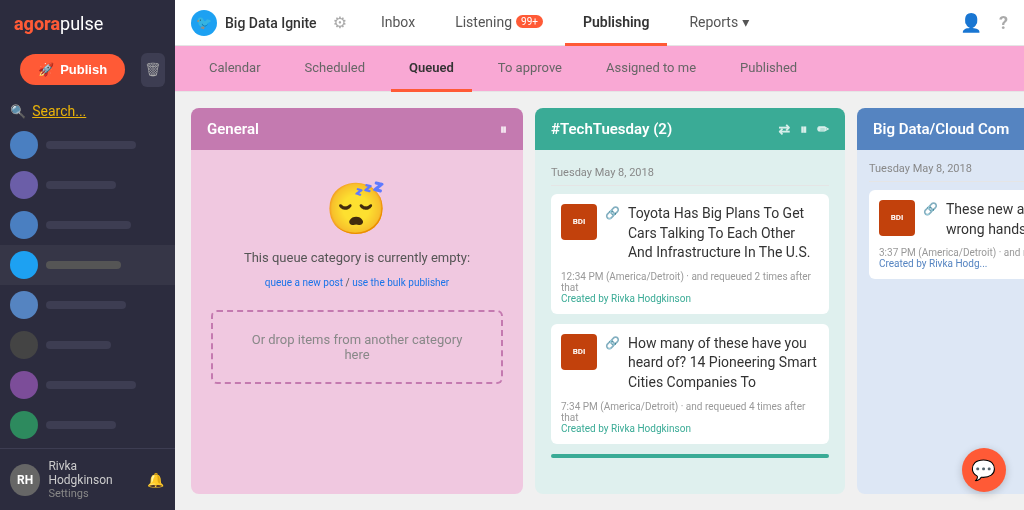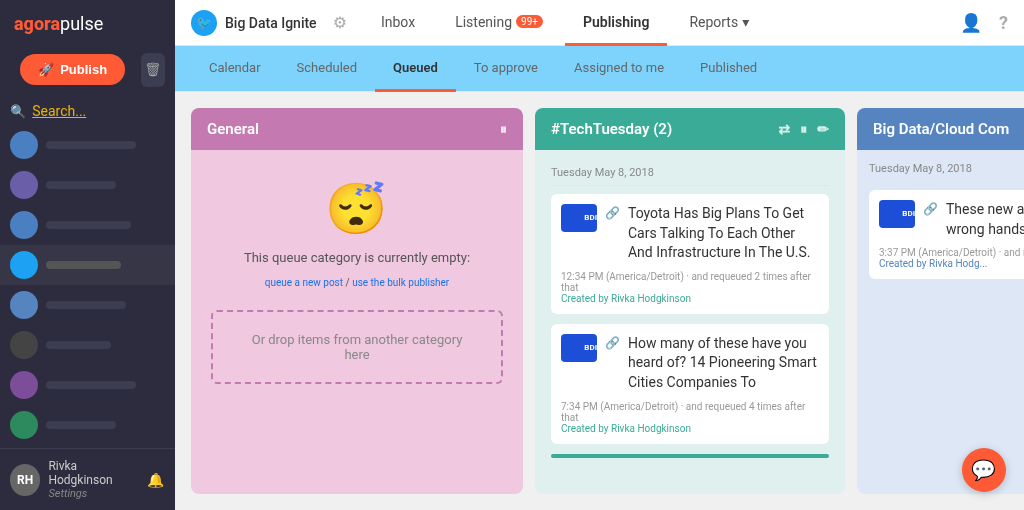--- a/index.html
+++ b/index.html
@@ -93,21 +93,21 @@
     }
     .footer-avatar {
       width: 32px; height: 32px;
       border-radius: 50%;
       background: #666;
       overflow: hidden;
       display: flex; align-items: center; justify-content: center;
       font-size: 12px; color: #fff; font-weight: bold;
     }
     .footer-name { color: #ccc; font-size: 12px; }
-    .footer-settings { color: #888; font-size: 11px; font-style: italic; }
+    .footer-settings { color: #888; font-size: 11px; }
     .footer-bell { color: #888; margin-left: auto; }
 
     
     .main {
       position: absolute;
       left: 175px; top: 0;
       width: 849px; height: 510px;
       display: flex;
       flex-direction: column;
       background: #fff;
@@ -174,22 +174,23 @@
       cursor: pointer;
     }
     .reports-item {
       display: flex; align-items: center; gap: 4px;
     }
 
     
     .tabs {
       display: flex;
       border-bottom: 1px solid #e5e5e5;
-      background: #7dd3fc;
+      background: #f9a8d4;
       padding: 0 16px;
+      gap: 8px;
     }
     .tab {
       padding: 14px 18px;
       font-size: 13px;
       color: #666;
       cursor: pointer;
       border-bottom: 3px solid transparent;
       margin-bottom: -1px;
     }
     .tab.active {
@@ -279,25 +280,25 @@
       margin-bottom: 8px;
       padding-bottom: 6px;
       border-bottom: 1px solid #e5e5e5;
     }
     .post-content {
       display: flex;
       gap: 8px;
       align-items: flex-start;
     }
     .post-thumb {
-      width: 36px; height: 28px;
-      background: #1d4ed8;
+      width: 36px; height: 36px;
+      background: #c2410c;
       border-radius: 4px;
       flex-shrink: 0;
-      display: flex; align-items: center; justify-content: flex-end;
+      display: flex; align-items: center; justify-content: center;
       overflow: hidden;
     }
     .post-thumb-inner {
       font-size: 8px; color: #fff; font-weight: bold; text-align: center; line-height: 1.2;
     }
     .post-link-icon {
       color: #aaa; font-size: 12px; margin-top: 2px;
     }
     .post-text {
       font-size: 14px;

